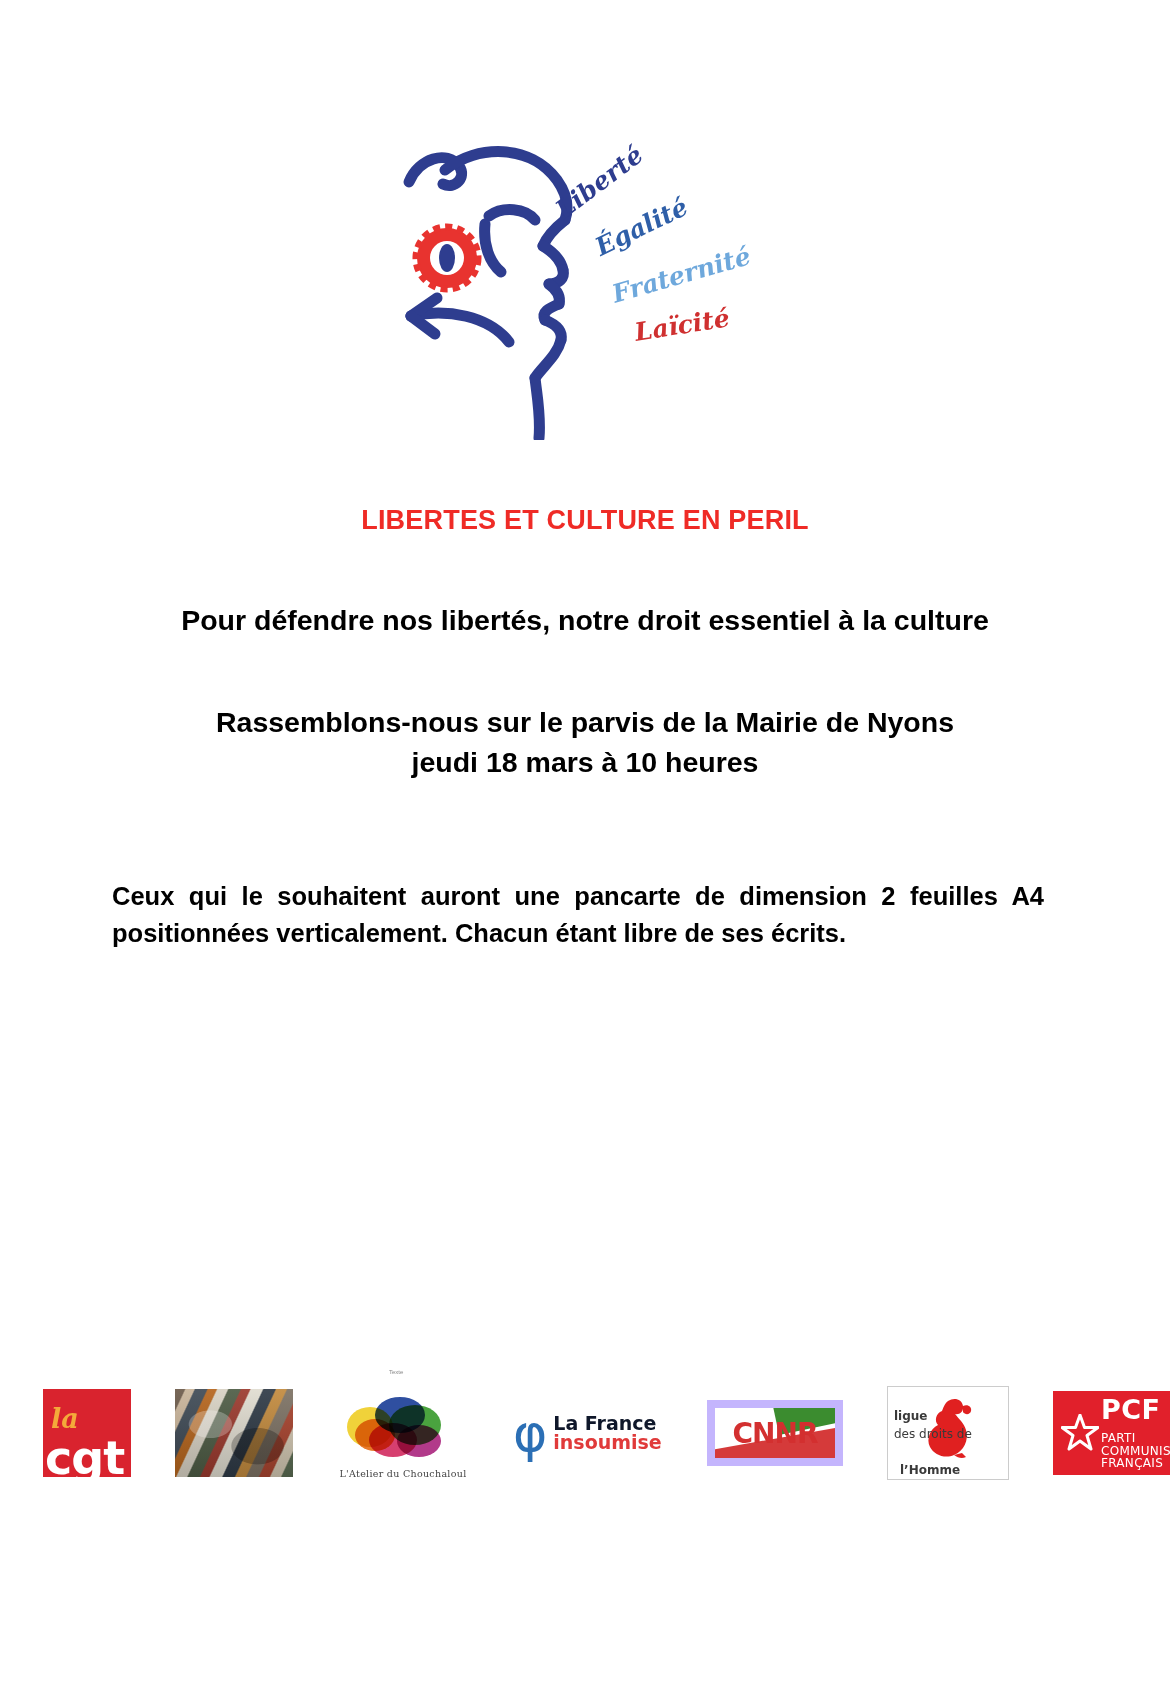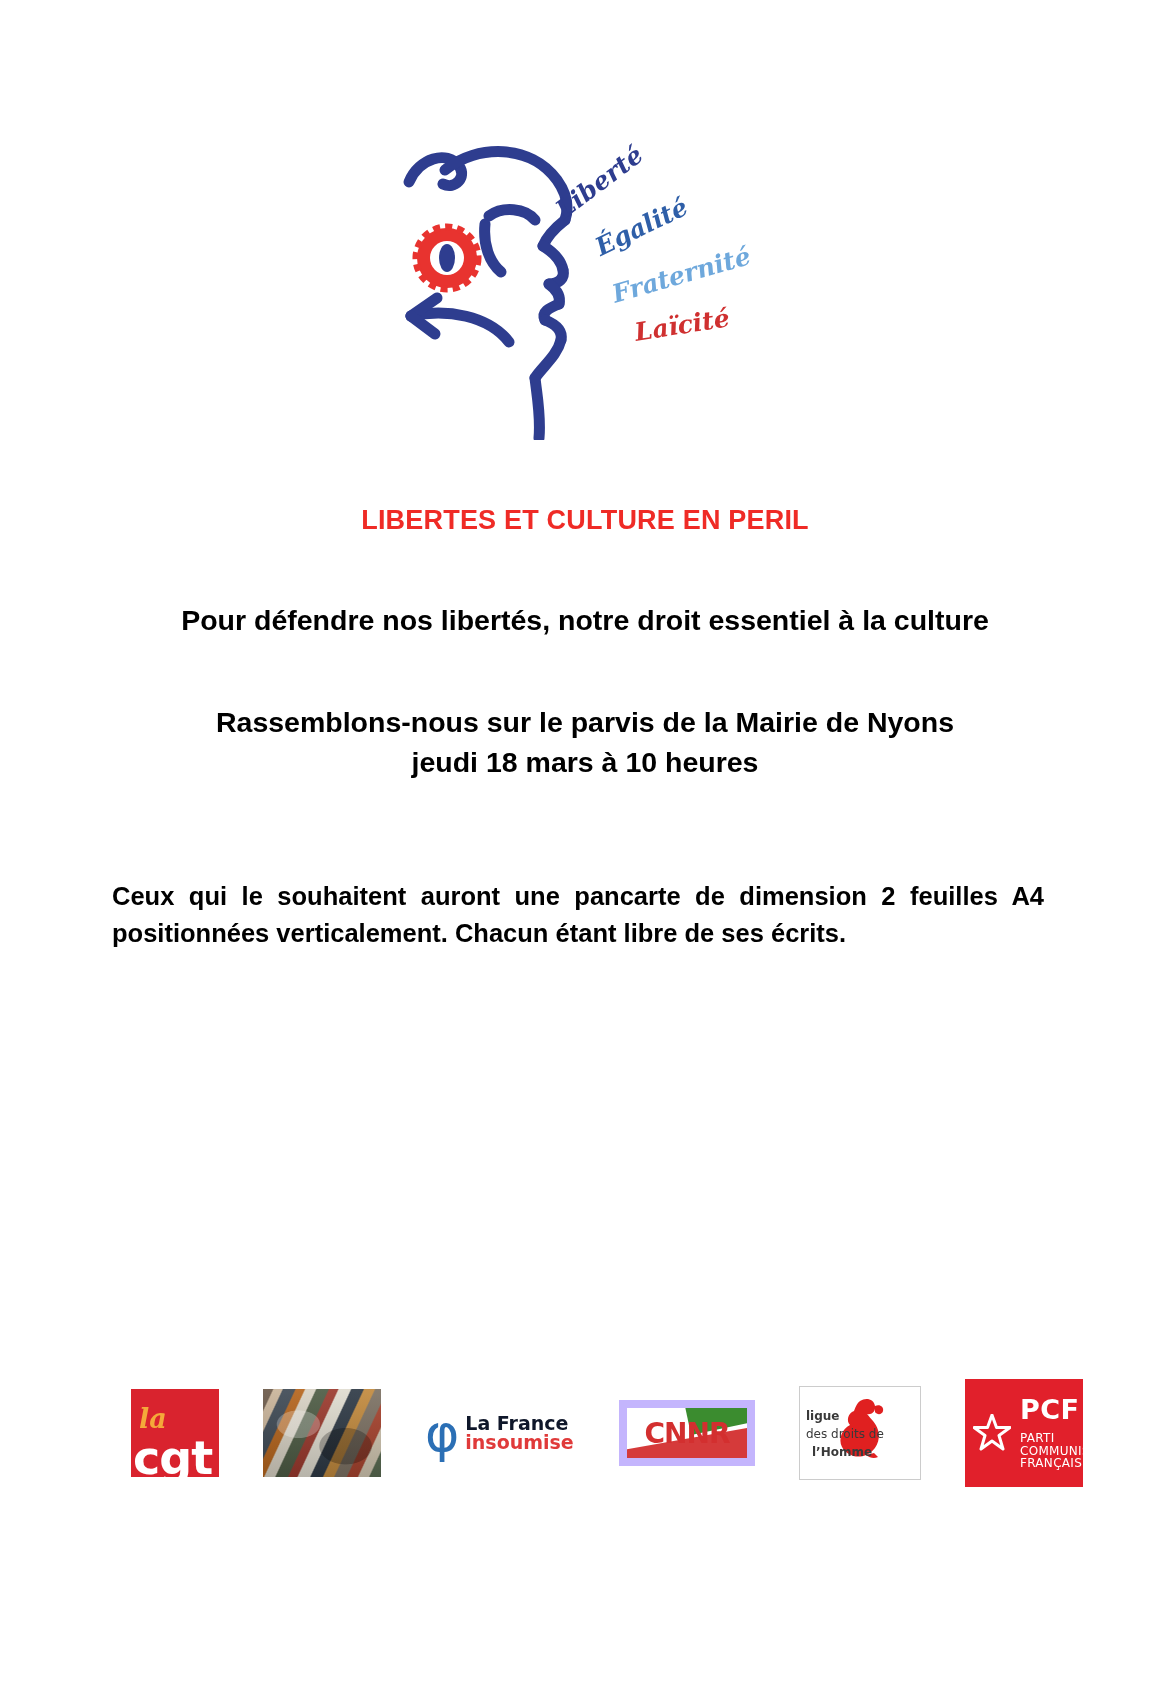--- a/index.html
+++ b/index.html
@@ -322,31 +322,31 @@
     width: 58px; height: 66px;
   }
   .ldh-t1, .ldh-t2, .ldh-t3 {
     position: absolute;
     font-family: "DejaVu Sans", sans-serif;
     color: #3a3a3a;
     z-index: 3;
   }
   .ldh-t1 { left: 6px;  top: 22px; font-size: 12px; font-weight: 700; }
   .ldh-t2 { left: 6px;  top: 40px; font-size: 12px; }
-  .ldh-t3 { left: 12px; top: 58px; font-size: 12px; }
+  .ldh-t3 { left: 12px; top: 76px; font-size: 12px; }
   .ldh-bold { font-weight: 700; }
 
   
   .pcf {
-    width: 118px; height: 108px;
+    width: 118px; height: 84px;
     background: #e1202b;
     position: relative;
     display: flex;
     align-items: center;
-    gap: 9px;
+    gap: 2px;
     padding-left: 8px;
     box-sizing: border-box;
   }
   .pcf-star {
     width: 38px; height: 38px;
     position: relative;
     flex: 0 0 auto;
   }
   .pcf-text {
     display: flex;
@@ -439,20 +439,32 @@
       <div class="cgt">
         <span class="la">la</span>
         <span class="cgt-word">cgt</span>
       </div>
     </div>
 
     <div class="logo-slot">
       <div class="cgt-photo"></div>
     </div>
 
+    <div class="logo-slot">
+      <div class="atelier">
+        <span class="atelier-mini">Texte</span>
+        <span class="blob blob-1"></span>
+        <span class="blob blob-2"></span>
+        <span class="blob blob-3"></span>
+        <span class="blob blob-4"></span>
+        <span class="blob blob-5"></span>
+        <span class="blob blob-6"></span>
+        <span class="atelier-label">L'Atelier du Chouchaloul</span>
+      </div>
+    </div>
 
     <div class="logo-slot">
       <div class="lfi">
         <span class="lfi-phi">φ</span>
         <span class="lfi-text">
           <span class="lfi-l1">La France</span>
           <span class="lfi-l2">insoumise</span>
         </span>
       </div>
     </div>

